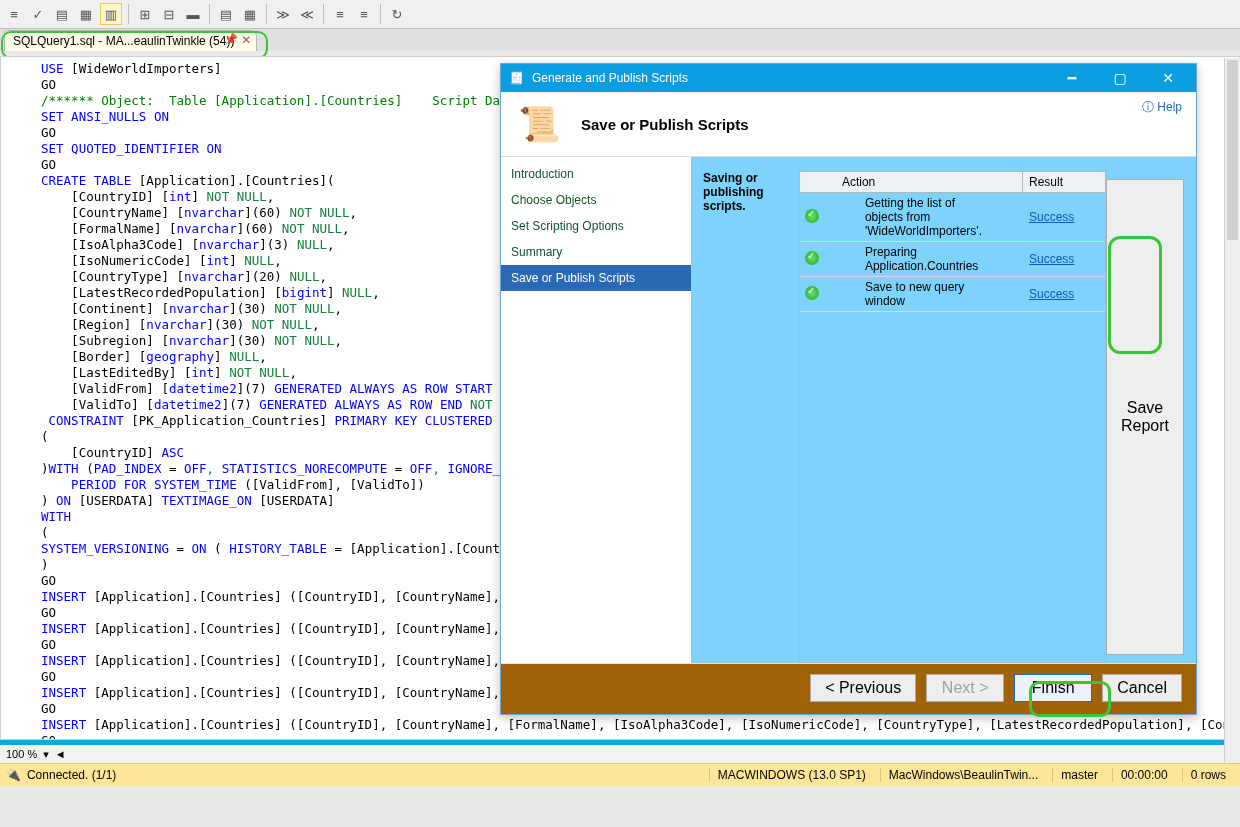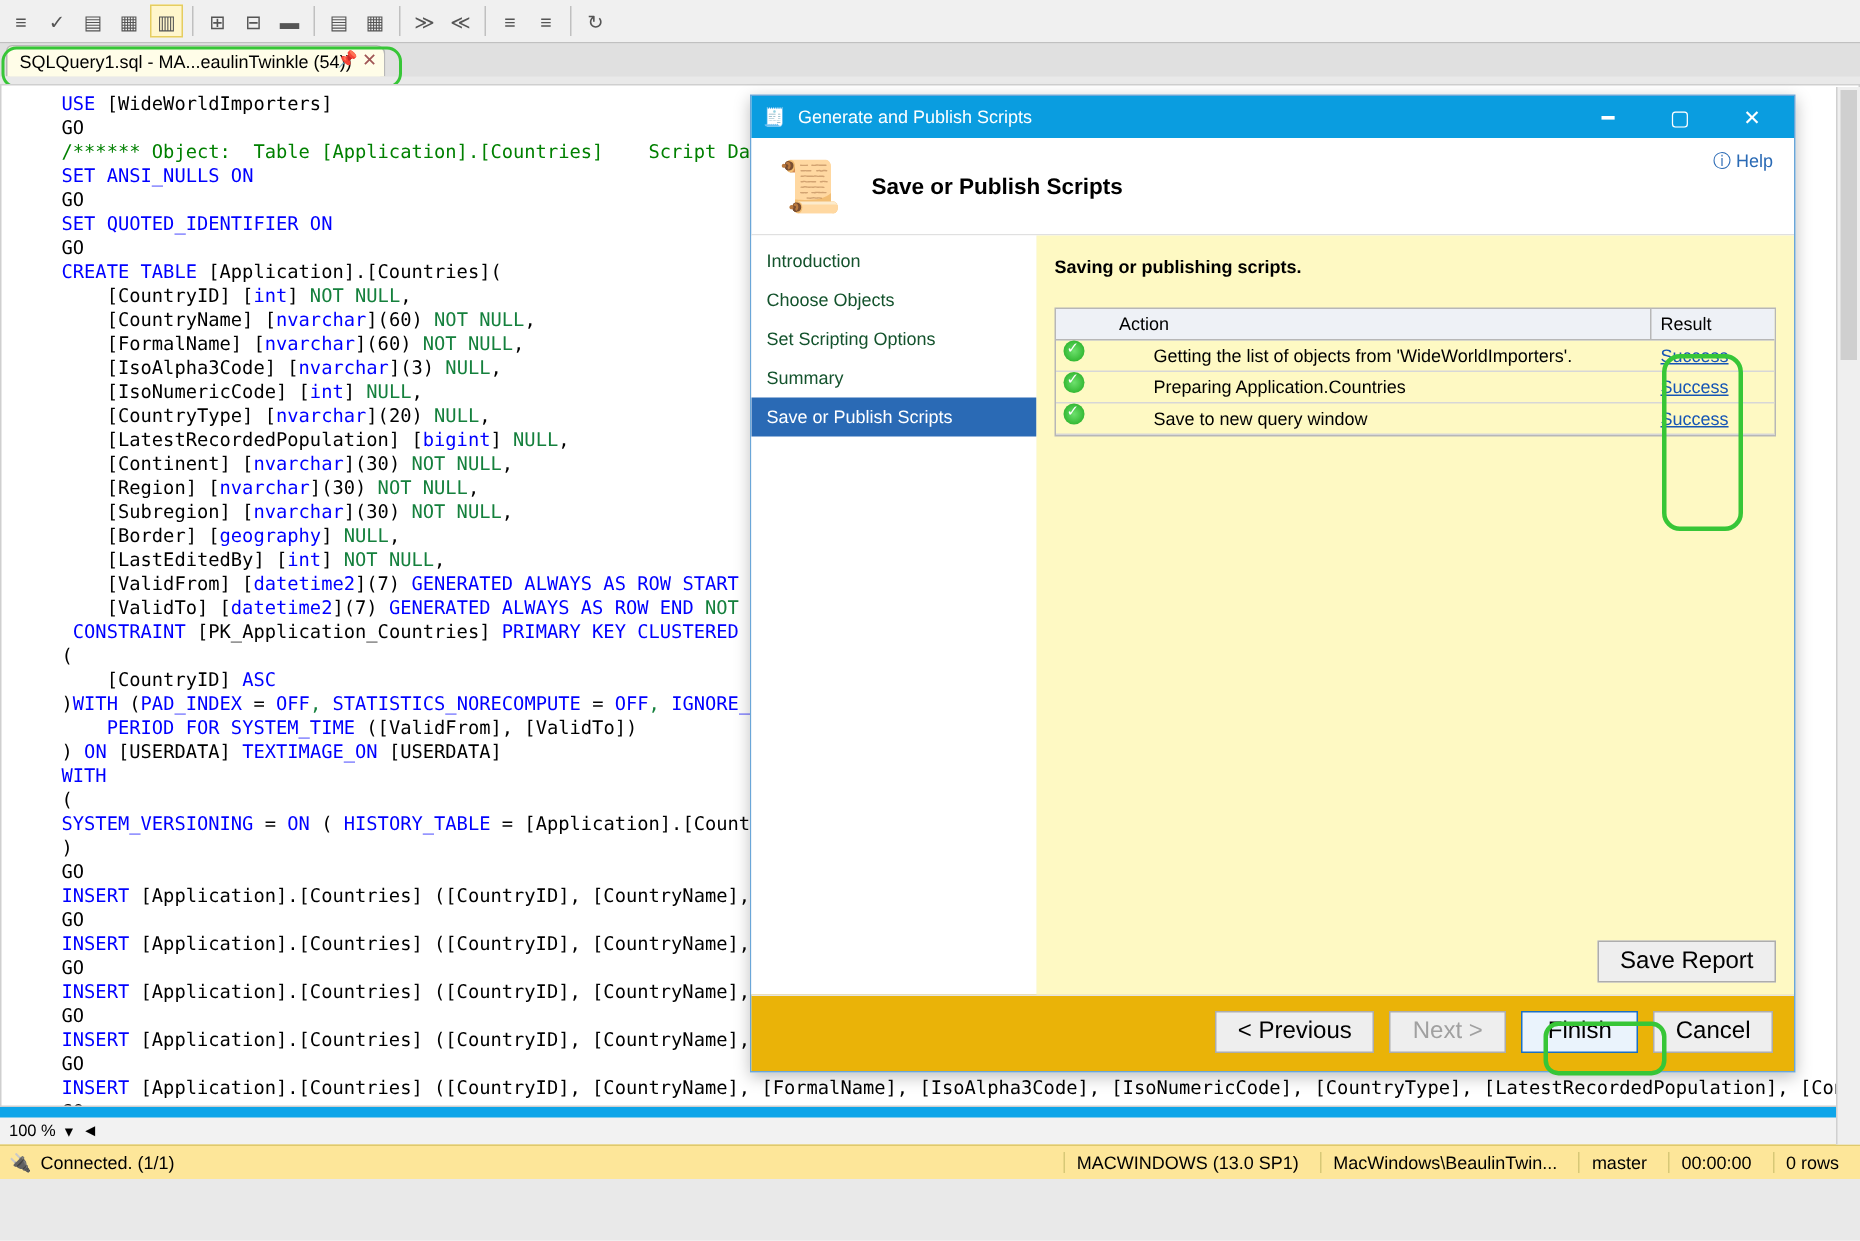--- a/index.html
+++ b/index.html
@@ -67,21 +67,21 @@
     padding:4px 0 4px 40px;
     overflow:hidden;
     flex:1;
     position:relative;
     border:1px solid #cfcfcf;
   }
   .code pre{ margin:0; }
   .kw{color:#0000ff;} .grey{color:#15803d;}
   .green{color:#008000;}
   .zoom-bar{
-    height:18px; background:#f2f2f2; border-top:7px solid #0ea5e9;
+    height:18px; background:#f2f2f2; border-top:5px solid #0ea5e9;
     font-size:11px; display:flex; align-items:center; padding:0 6px; gap:6px;
   }
   .statusbar{
     height:22px; background:#fde699;
     border-top:1px solid #dec96d;
     display:flex; align-items:center;
     font-size:12px;
     padding:0 6px;
     gap:6px;
   }
@@ -122,40 +122,41 @@
   }
   .dlg-nav{
     width:190px; background:#fff;
     display:flex; flex-direction:column;
     font-size:12px;
     padding-top:4px;
   }
   .dlg-nav .nav-item{padding:6px 10px; color:#14532d; cursor:default;}
   .dlg-nav .nav-item.active{background:#2a6ab5; color:#fff;}
   .dlg-main{
-    flex:1; background:#fef9c3;
+    flex:1; background:#7dd3fc;
     padding:14px 12px 0 12px;
-    display:flex; flex-direction:column;
+    display:flex; 
     position:relative;
   }
   .help-link{position:absolute; right:14px; top:-58px; color:#2a6ab5; font-size:12px;}
   .sub-heading{font-weight:bold; font-size:12px; margin-bottom:20px;}
   .result-table{
     border:1px solid #b7b7b7;
     font-size:12px;
   }
   .result-table .hdr{
     display:flex; background:#eef1f6; border-bottom:1px solid #b7b7b7;
   }
   .result-table .hdr div{padding:3px 6px;}
   .result-table .hdr .c-icon{width:24px;}
   .result-table .hdr .c-action{flex:1; border-right:1px solid #b7b7b7;}
   .result-table .hdr .c-result{width:70px;}
   .result-table .row{
     display:flex; border-bottom:1px solid #d7d7d7;
+    align-items:center;
     gap:35px;
   }
   .result-table .row .c-icon{width:24px; text-align:center;}
   .result-table .row .c-action{flex:1; padding:3px 6px;}
   .result-table .row .c-result{width:70px; padding:3px 6px;}
   .check{
     display:inline-block; width:14px; height:14px; border-radius:50%;
     background: radial-gradient(circle,#6de06d,#1ca81c);
     position:relative;
   }
@@ -175,21 +176,21 @@
   .btn{
     background:#eee; border:1px solid #adadad;
     padding:4px 14px; font-size:16px;
     min-width:78px;
   }
   .btn:disabled{color:#a0a0a0;}
   .dlg-buttons{
     padding:10px 14px 12px 14px;
     display:flex; gap:10px; justify-content:flex-end;
     border-top:1px solid #e5e5e5;
-    background:#eab308;
+    background:#a16207;
   }
   .btn.primary{border:1px solid #1a6fc4; background:#eaf3fc;}
   .finish-highlight{
     position:absolute;
     left:1029px; top:681px;
     width:76px; height:30px;
     border:3px solid #37c637; border-radius:10px;
     pointer-events:none;
   }
   .sql-scrub{

